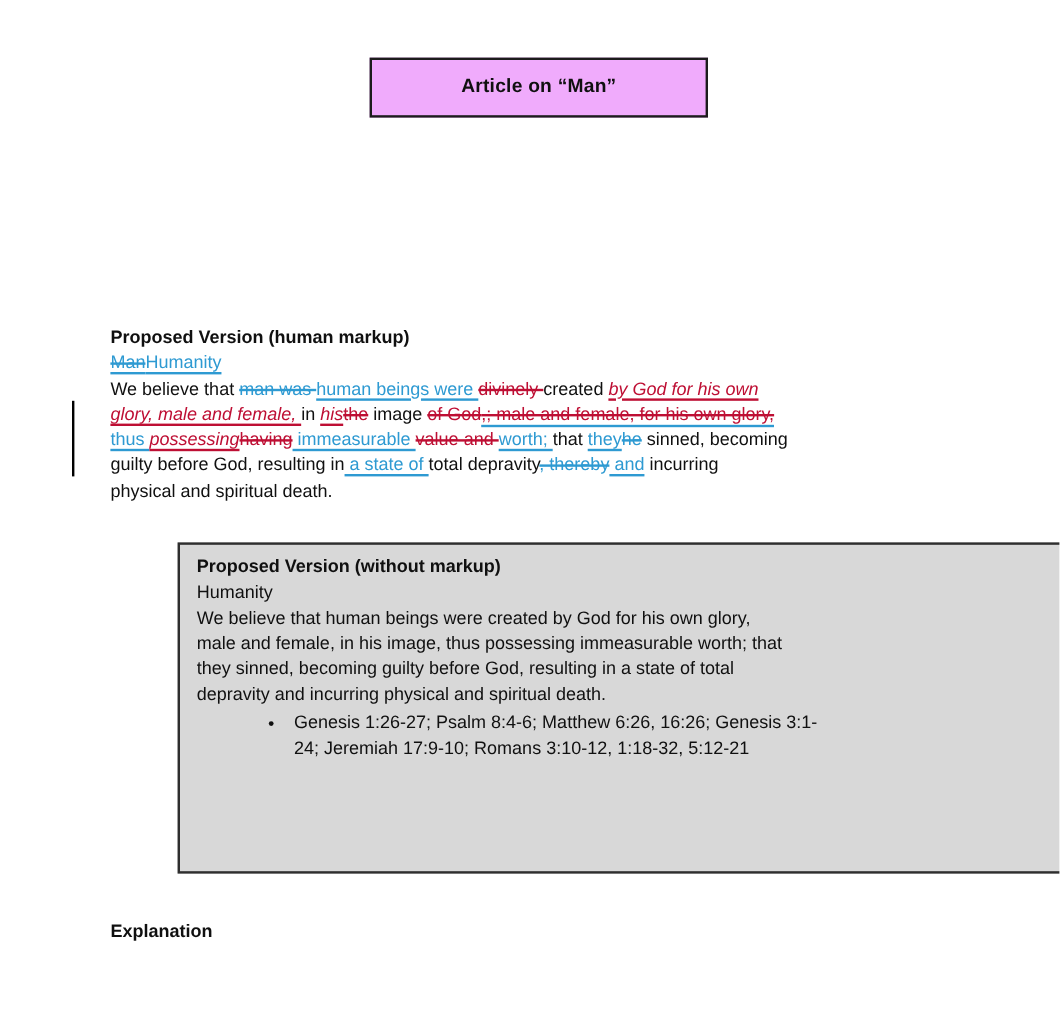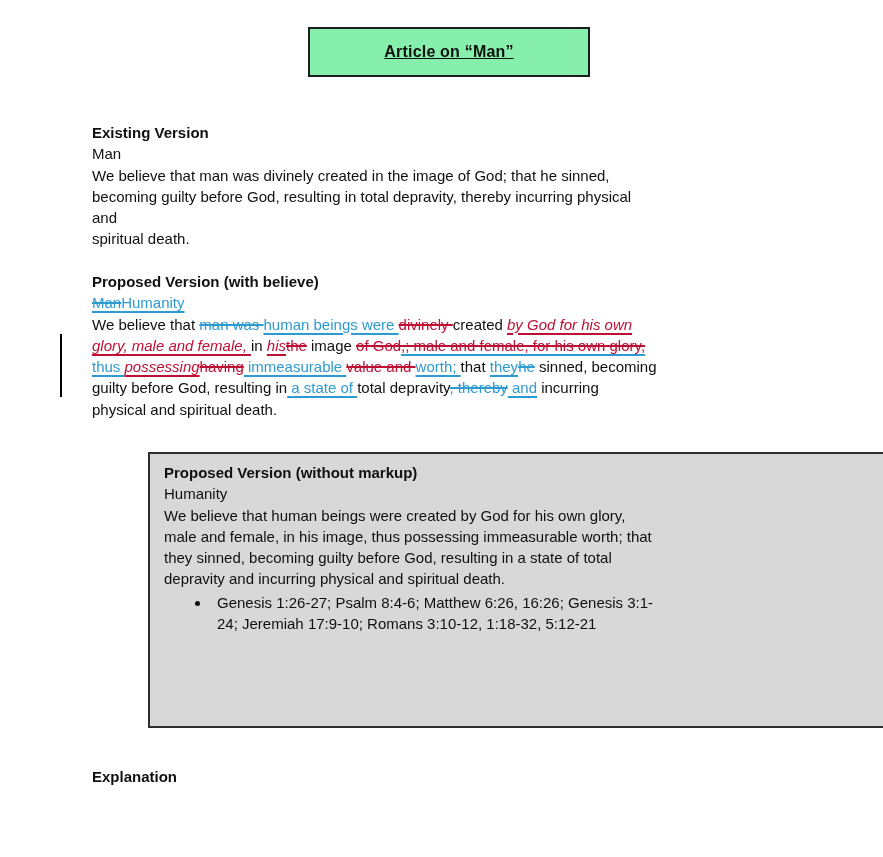--- a/index.html
+++ b/index.html
@@ -2,67 +2,63 @@
 <html style="--blue: #2E9AD2; --red: #BE0F34;"><head>
 <meta charset="utf-8">
 <style>
   html,body{margin:0;padding:0;background:#fff;}
   .page{
     position:relative;width:883px;height:857px;background:#ffffff;
     font-family:"Liberation Sans",sans-serif;font-size:15px;line-height:21.3px;color:#101010;
     overflow:hidden;
   }
   .title-box{
-    position:absolute;left:308px;top:27px;width:282px;height:50px;
-    background:#86efac;border:2px solid #1c1c1c;box-sizing:border-box;
+    position:absolute;left:308px;top:48px;width:282px;height:50px;
+    background:#f0abfc;border:2px solid #1c1c1c;box-sizing:border-box;
     display:flex;align-items:center;justify-content:center;
-    font-weight:bold;font-size:16px;letter-spacing:.2px;text-decoration:underline;
+    font-weight:bold;font-size:16px;letter-spacing:.2px;
   }
   .sec{position:absolute;left:92px;white-space:nowrap;}
   .sec-existing{top:122px;}
   .sec-markup{top:271px;}
   .sec-explanation{top:766px;}
   .heading{font-weight:bold;}
   .gap-top{margin-top:15px;}
   .gap-top21{margin-top:21px;}
   .graybox{
     position:absolute;left:148px;top:452px;width:746px;height:276px;
     background:#d8d8d8;border:2px solid #2e2e2e;box-sizing:border-box;
     padding:8px 14px;white-space:nowrap;
   }
   .changebar{position:absolute;left:60px;top:334px;width:2px;height:63px;background:#000;}
   ul.scripture{margin:2px 0 0 0;padding-left:47px;}
-  ul.scripture li{padding-left:6px;}
+  ul.scripture li{padding-left:6px;margin-left:28px;}
   
   .seg-n{color:#101010;text-align:center;}
   .seg-ib{color:var(--blue);text-decoration:underline;text-underline-offset:3px;text-decoration-thickness:1.5px;}
   .seg-db{color:var(--blue);text-decoration:line-through;text-decoration-thickness:1.5px;}
   .seg-dbu{color:var(--blue);text-decoration:underline line-through;text-underline-offset:3px;text-decoration-thickness:1.5px;}
   .seg-ir{color:var(--red);text-decoration:underline;text-underline-offset:3px;text-decoration-thickness:1.5px;font-style:italic;}
   .seg-dr{color:var(--red);text-decoration:line-through;text-decoration-thickness:1.5px;}
   .seg-dru{color:var(--red);text-decoration:line-through;text-decoration-thickness:1.5px;border-bottom:2px solid var(--blue);}
 </style>
 </head>
 <body>
 
 <div class="page">
 
   <div class="title-box">
     <span>Article on “Man”</span>
   </div>
 
-  <div class="sec sec-existing">
-    <div class="heading">Existing Version</div>
-    <div>Man<br>We believe that man was divinely created in the image of God; that he sinned,<br>becoming guilty before God, resulting in total depravity, thereby incurring physical<br>and<br>spiritual death.</div>
-  </div>
 
   <div class="changebar"></div>
 
   <div class="sec sec-markup">
-    <div class="heading">Proposed Version (with believe)</div>
+    <div class="heading">Proposed Version (human markup)</div>
     <div><span class="seg-dbu">Man</span><span class="seg-ib">Humanity</span></div>
     <div><span class="seg-n">We believe that </span><span class="seg-db">man was </span><span class="seg-ib">human beings were </span><span class="seg-dr">divinely </span><span class="seg-n">created </span><span class="seg-ir">by God for his own</span><br><span class="seg-ir">glory, male and female, </span><span class="seg-n">in </span><span class="seg-ir">his</span><span class="seg-dr">the</span><span class="seg-n"> image </span><span class="seg-dr">of God</span><span class="seg-dru">,; male and female, for his own glory,</span><br><span class="seg-ib">thus </span><span class="seg-ir">possessing</span><span class="seg-dr">having</span><span class="seg-ib"> immeasurable </span><span class="seg-dr">value and </span><span class="seg-ib">worth; </span><span class="seg-n">that </span><span class="seg-ib">they</span><span class="seg-db">he</span><span class="seg-n"> sinned, becoming</span><br><span class="seg-n">guilty before God, resulting in</span><span class="seg-ib"> a state of </span><span class="seg-n">total depravity</span><span class="seg-db">, thereby</span><span class="seg-ib"> and</span><span class="seg-n"> incurring</span><br><span class="seg-n">physical and spiritual death.</span></div>
   </div>
 
   <div class="graybox">
     <div class="heading">Proposed Version (without markup)</div>
     <div>Humanity<br>We believe that human beings were created by God for his own glory,<br>male and female, in his image, thus possessing immeasurable worth; that<br>they sinned, becoming guilty before God, resulting in a state of total<br>depravity and incurring physical and spiritual death.</div>
     <ul class="scripture">
       <li>Genesis 1:26-27; Psalm 8:4-6; Matthew 6:26, 16:26; Genesis 3:1-<br>24; Jeremiah 17:9-10; Romans 3:10-12, 1:18-32, 5:12-21</li>
     </ul>

